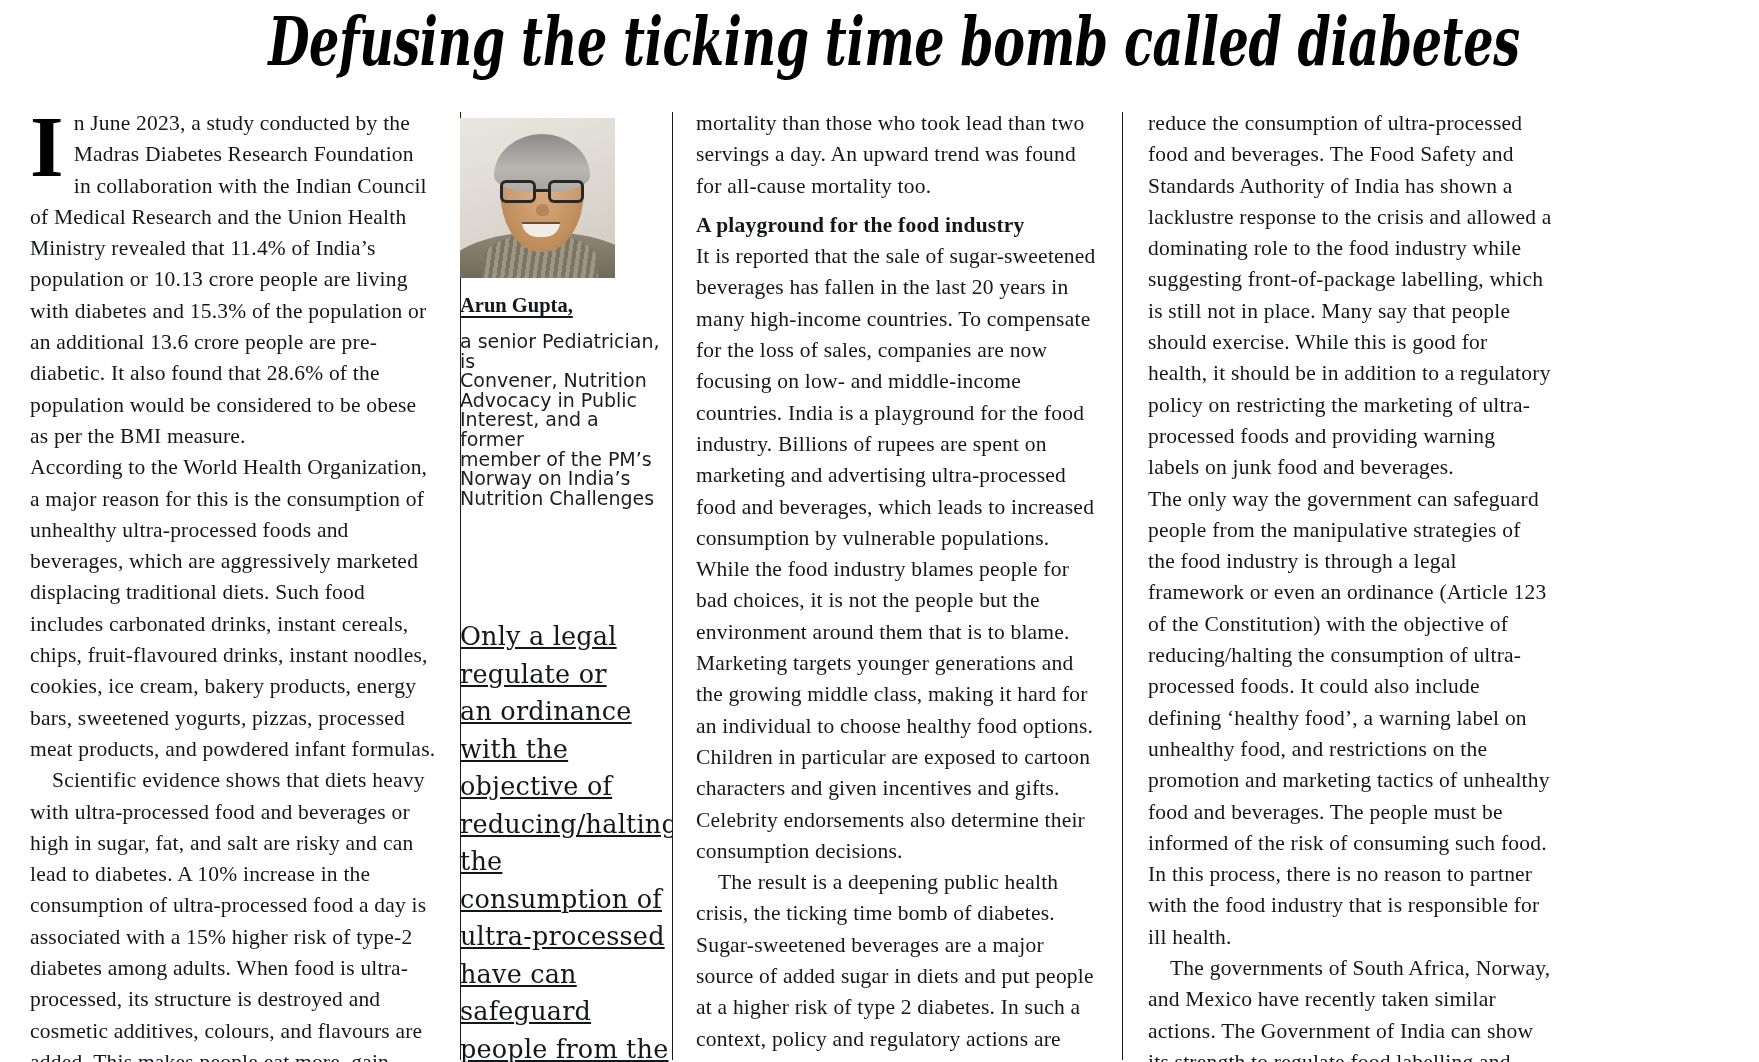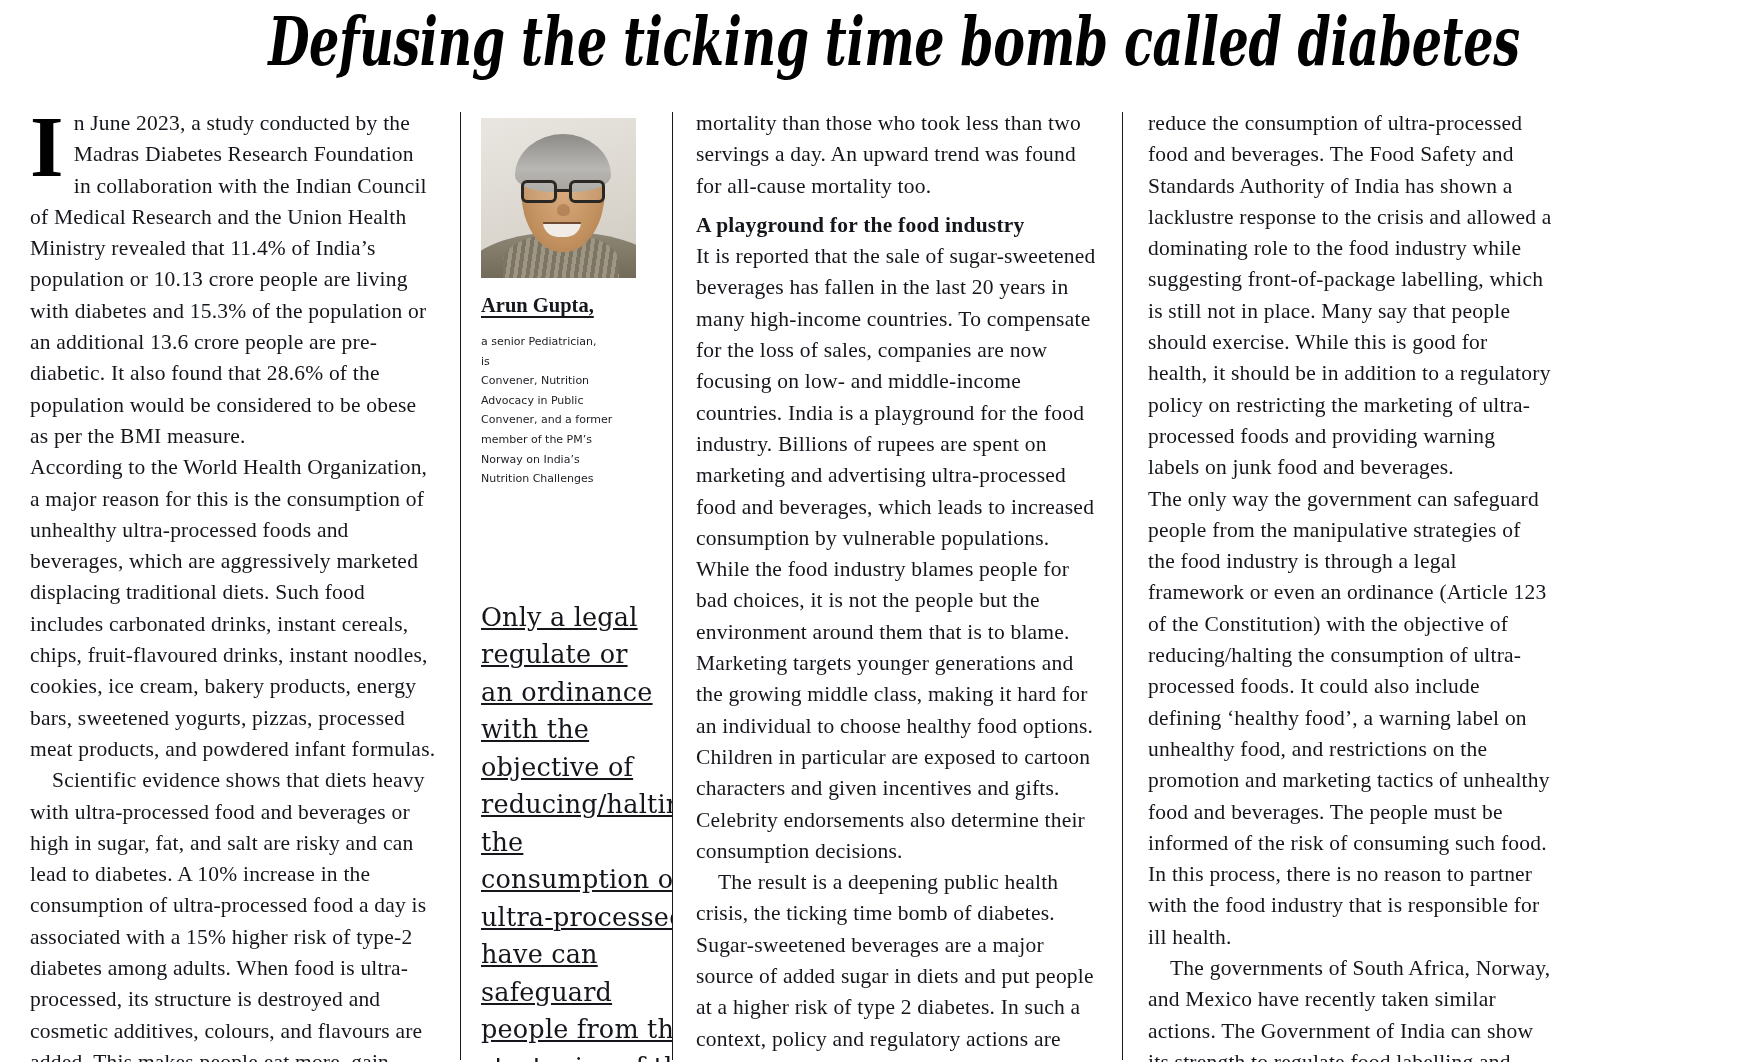--- a/index.html
+++ b/index.html
@@ -54,21 +54,21 @@
     display: flex;
     flex-direction: row;
     align-items: stretch;
   }
   .col {
     position: relative;
     box-sizing: border-box;
     overflow: hidden;
   }
   .col-1 { width: 460px; padding: 0 24px 0 30px; }
-  .col-2 { width: 212px; padding: 0 10px 0 21px; }
+  .col-2 { width: 212px; padding: 0 10px 0 0; }
   .col-3 { width: 450px; padding: 0 24px 0 24px; }
   .col-4 { width: 460px; padding: 0 30px 0 26px; }
 
   .rule {
     position: absolute;
     top: 4px;
     left: 0;
     width: 1px;
     height: 948px;
     background: #1a1a1a;
@@ -198,21 +198,21 @@
     font-size: 20.5px;
     line-height: 26px;
     color: #15171d;
     text-decoration: underline;
     text-underline-offset: 4px;
     display: inline-block;
   }
   .bio {
     margin-top: 14px;
     font-family: "DejaVu Sans", "Liberation Sans", sans-serif;
-    font-size: 11px;
+    font-size: 19px;
     line-height: 19.6px;
     color: #1b1d22;
   }
   .bio .ln { display: block; }
 
   .pullquote {
     margin-top: 110px;
     font-family: "DejaVu Serif", "Liberation Serif", serif;
     font-size: 25.5px;
     line-height: 37.5px;
@@ -259,21 +259,21 @@
 
       <div>
         <span class="byline">Arun Gupta,</span>
       </div>
 
       <div class="bio">
         <span class="ln">a senior Pediatrician,</span>
         <span class="ln">is</span>
         <span class="ln">Convener, Nutrition</span>
         <span class="ln">Advocacy in Public</span>
-        <span class="ln">Convener, and a former</span>
+        <span class="ln">Interest, and a former</span>
         <span class="ln">member of the PM’s</span>
         <span class="ln">Norway on India’s</span>
         <span class="ln">Nutrition Challenges</span>
       </div>
 
       <div class="pullquote">
         <span class="ln">Only a legal</span>
         <span class="ln">regulate or</span>
         <span class="ln">an ordinance</span>
         <span class="ln">with the</span>
@@ -285,21 +285,21 @@
         <span class="ln">have can</span>
         <span class="ln">safeguard</span>
         <span class="ln">people from the</span>
         <span class="ln">strategies of the</span>
 
       </div>
     </div>
 
     <div class="col col-3 body">
       <div class="rule"></div>
-      <p>mortality than those who took less than two servings a day. An upward trend was found for all-cause mortality too.</p>
+      <p>mortality than those who took lead than two servings a day. An upward trend was found for all-cause mortality too.</p>
       <p class="subhead spaced">A playground for the food industry</p>
       <p>It is reported that the sale of sugar-sweetened beverages has fallen in the last 20 years in many high-income countries. To compensate for the loss of sales, companies are now focusing on low- and middle-income countries. India is a playground for the food industry. Billions of rupees are spent on marketing and advertising ultra-processed food and beverages, which leads to increased consumption by vulnerable populations. While the food industry blames people for bad choices, it is not the people but the environment around them that is to blame. Marketing targets younger generations and the growing middle class, making it hard for an individual to choose healthy food options. Children in particular are exposed to cartoon characters and given incentives and gifts. Celebrity endorsements also determine their consumption decisions.</p>
       <p class="indent">The result is a deepening public health crisis, the ticking time bomb of diabetes. Sugar-sweetened beverages are a major source of added sugar in diets and put people at a higher risk of type 2 diabetes. In such a context, policy and regulatory actions are warranted.</p>
 
     </div>
 
     <div class="col col-4 body">
       <div class="rule"></div>
       <p>reduce the consumption of ultra-processed food and beverages. The Food Safety and Standards Authority of India has shown a lacklustre response to the crisis and allowed a dominating role to the food industry while suggesting front-of-package labelling, which is still not in place. Many say that people should exercise. While this is good for health, it should be in addition to a regulatory policy on restricting the marketing of ultra-processed foods and providing warning labels on junk food and beverages.</p>
       <p>The only way the government can safeguard people from the manipulative strategies of the food industry is through a legal framework or even an ordinance (Article 123 of the Constitution) with the objective of reducing/halting the consumption of ultra-processed foods. It could also include defining ‘healthy food’, a warning label on unhealthy food, and restrictions on the promotion and marketing tactics of unhealthy food and beverages. The people must be informed of the risk of consuming such food. In this process, there is no reason to partner with the food industry that is responsible for ill health.</p>

